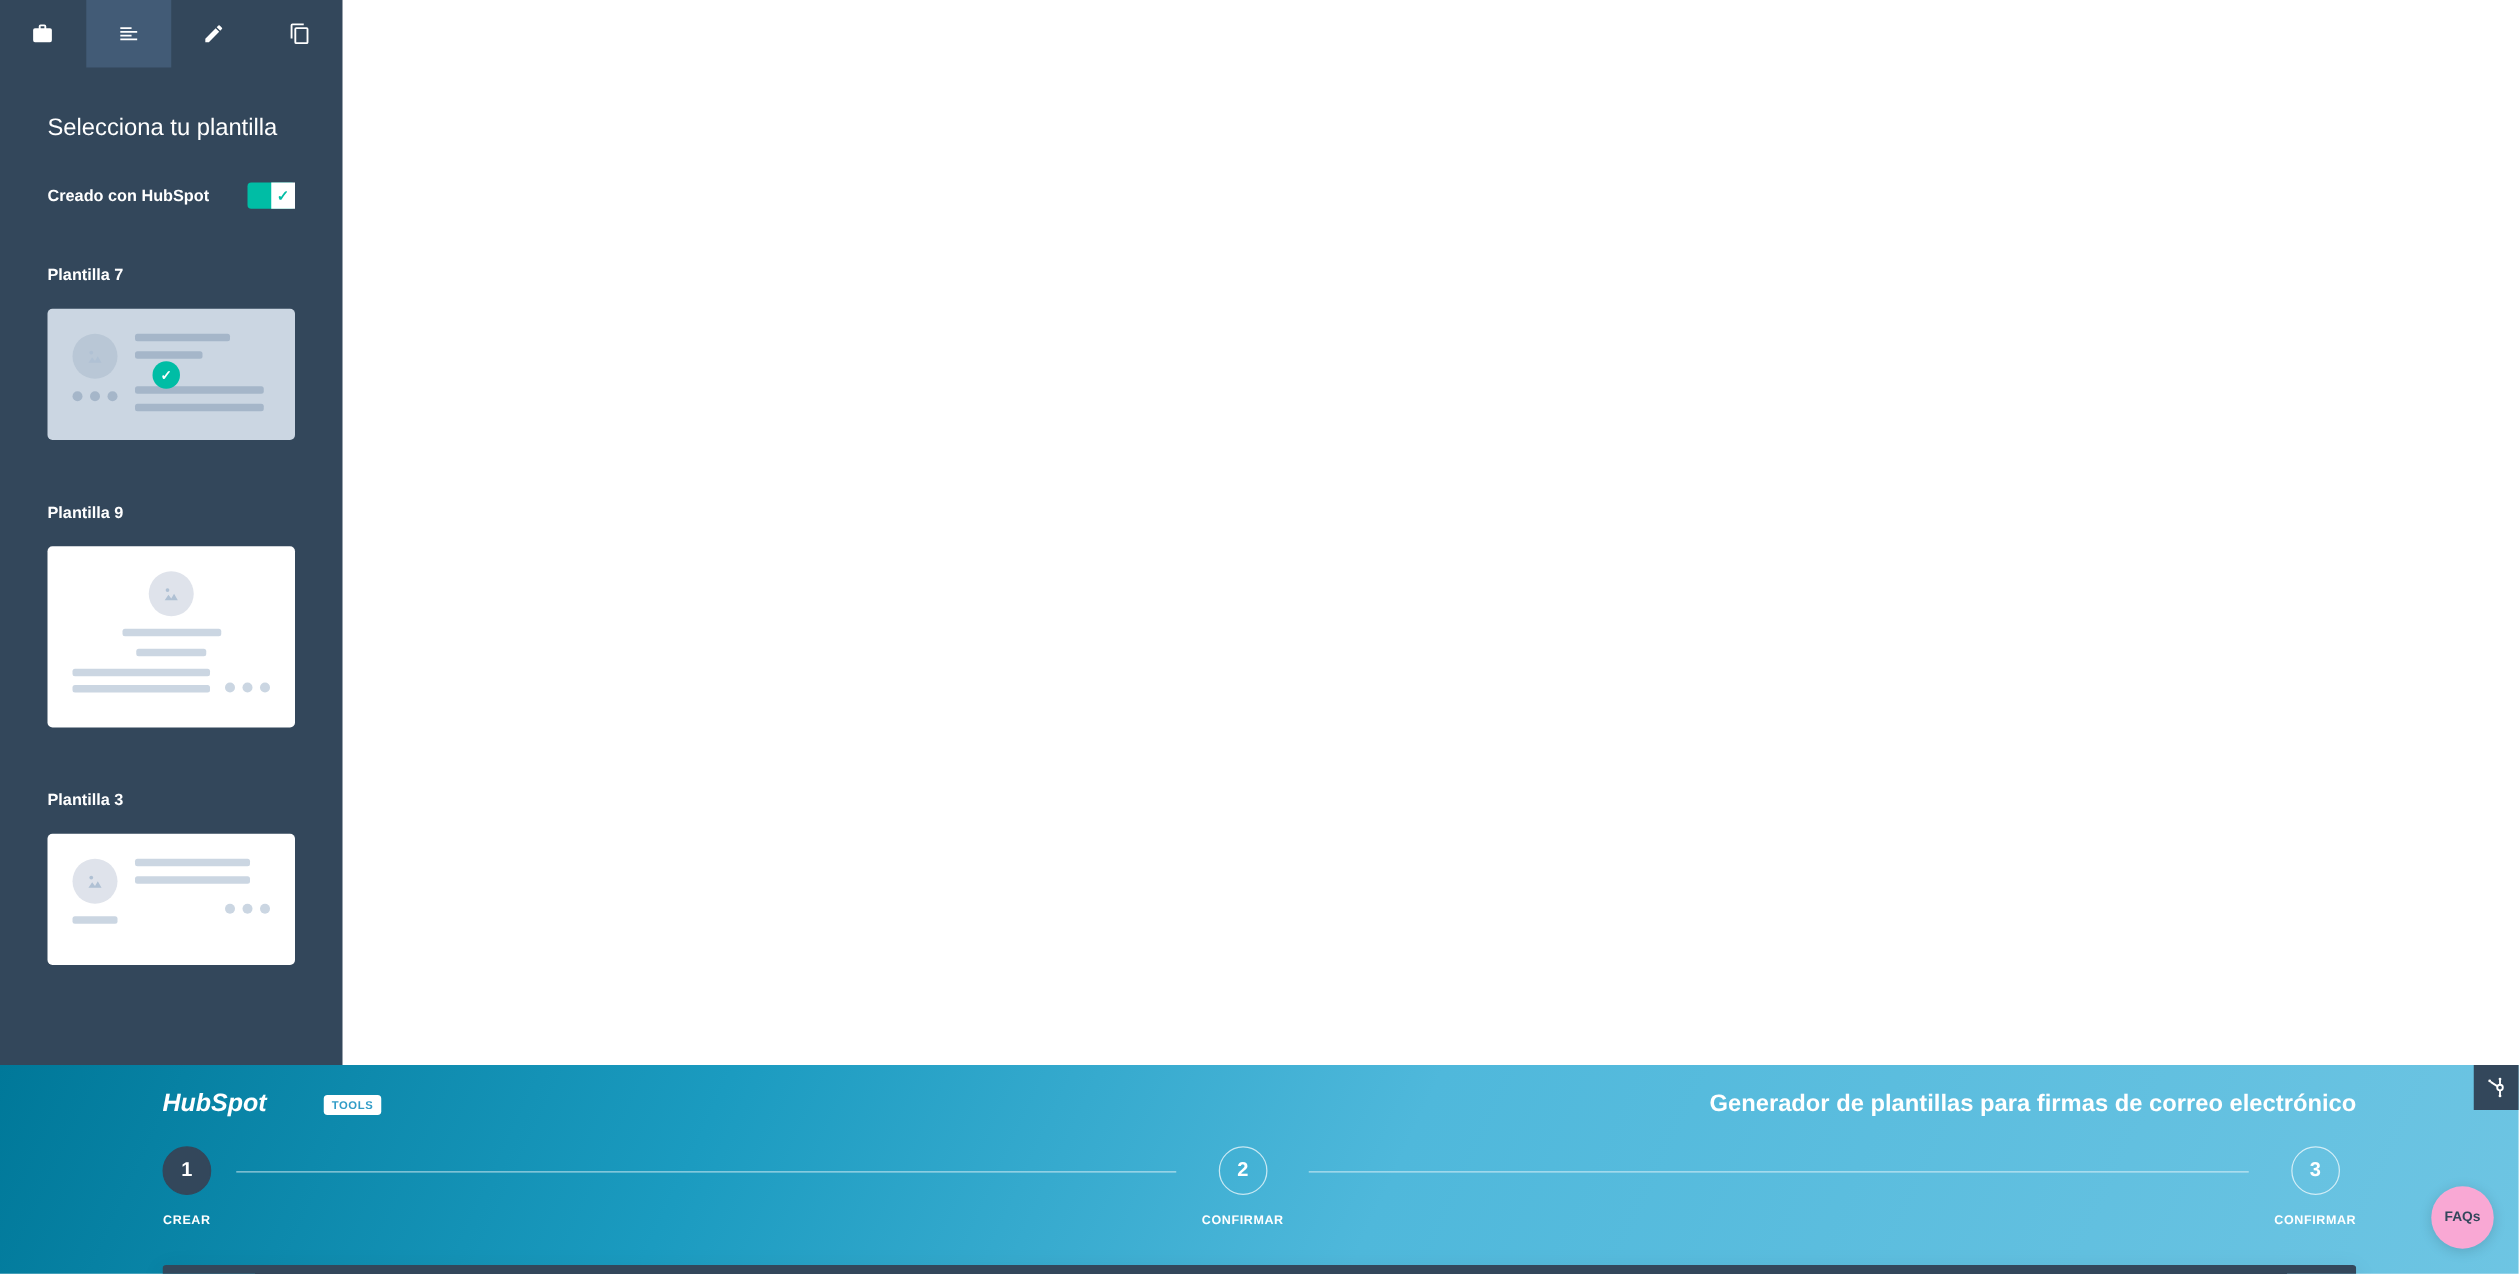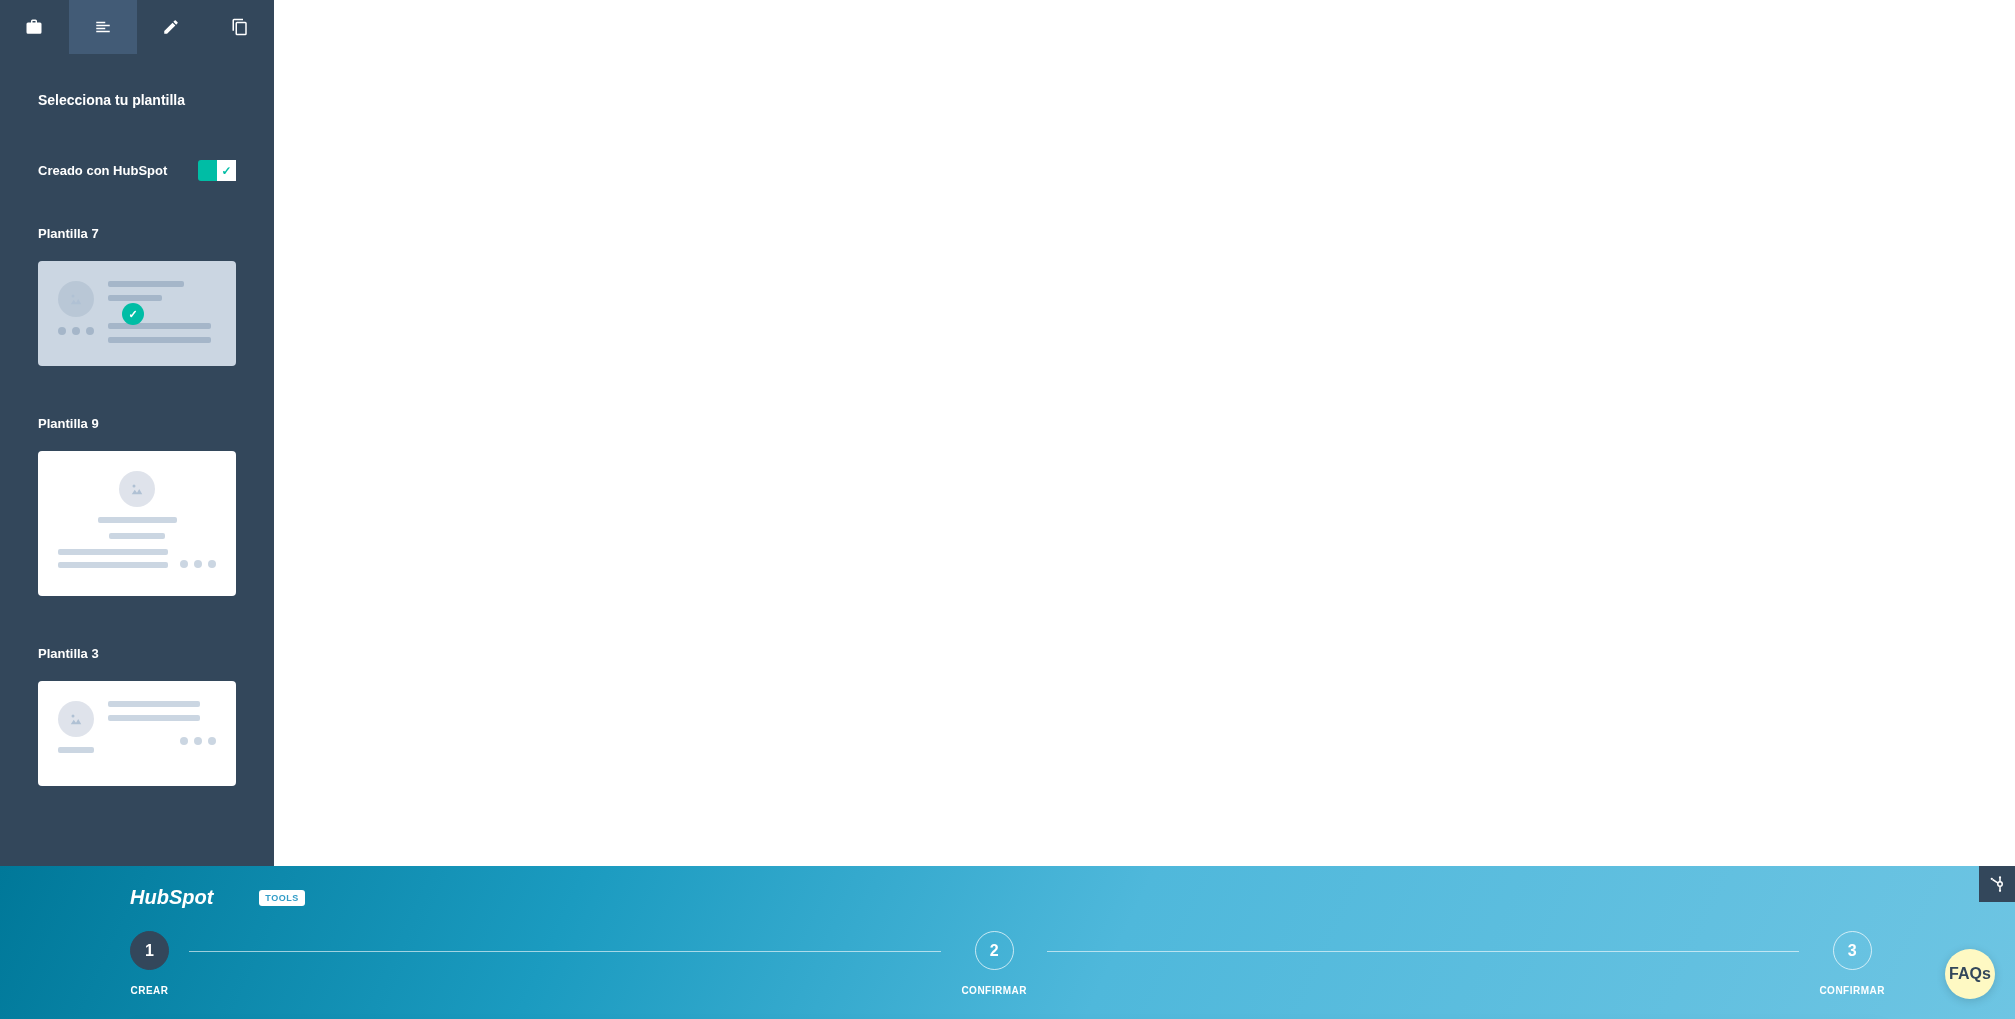--- a/index.html
+++ b/index.html
@@ -31,23 +31,23 @@
       cursor: pointer;
       color: #fff;
     }
     .tab.active { background: #425b76; }
     .tab svg { width: 18px; height: 18px; fill: white; }
     .sidebar-body {
       padding: 38px 38px 30px 38px;
       overflow-y: auto;
     }
     .sidebar-title {
-      font-size: 14px;
-      font-weight: 700;
-      margin-bottom: 52px;
+      font-size: 19px;
+      font-weight: 400;
+      margin-bottom: 32px;
     }
     .created-row {
       display: flex;
       align-items: center;
       justify-content: space-between;
       margin-bottom: 45px;
       font-size: 13px;
       font-weight: 600;
     }
     .toggle {
@@ -161,22 +161,22 @@
       overflow: hidden;
       box-shadow: 0 4px 20px rgba(0,0,0,0.08);
     }
     .ew-header {
       background: #33475b;
       padding: 13px 22px 16px 22px;
     }
     .faqs-btn {
       position: fixed; bottom: 20px; right: 20px;
       width: 50px; height: 50px; border-radius: 50%;
-      background: #fef9c3; display: flex; align-items: center;
-      justify-content: center; font-size: 16px; font-weight: 600;
+      background: #f9a8d4; display: flex; align-items: center;
+      justify-content: center; font-size: 11px; font-weight: 600;
       color: #33475b; cursor: pointer;
       box-shadow: 0 2px 10px rgba(0,0,0,0.15);
     }
     .hs-btn {
       position: absolute; top: 0; right: 0;
       width: 36px; height: 36px; background: #33475b;
       display: flex; align-items: center; justify-content: center;
       cursor: pointer;
     }
     .hs-btn svg { width: 18px; height: 18px; fill: white; }
@@ -300,20 +300,21 @@
 
   </div>
 </div>
 
 <div class="main">
   <div class="top-bar">
     <div class="logo-block">
       <span class="logo-text">HubSpot</span>
       <span class="tools-badge">TOOLS</span>
     </div>
+    <div class="page-title">Generador de plantillas para firmas de correo electrónico</div>
   </div>
 
   <div class="steps">
     <div class="step">
       <div class="step-circle active">1</div>
       <div class="step-label">CREAR</div>
     </div>
     <div class="step-line"></div>
     <div class="step">
       <div class="step-circle">2</div>

